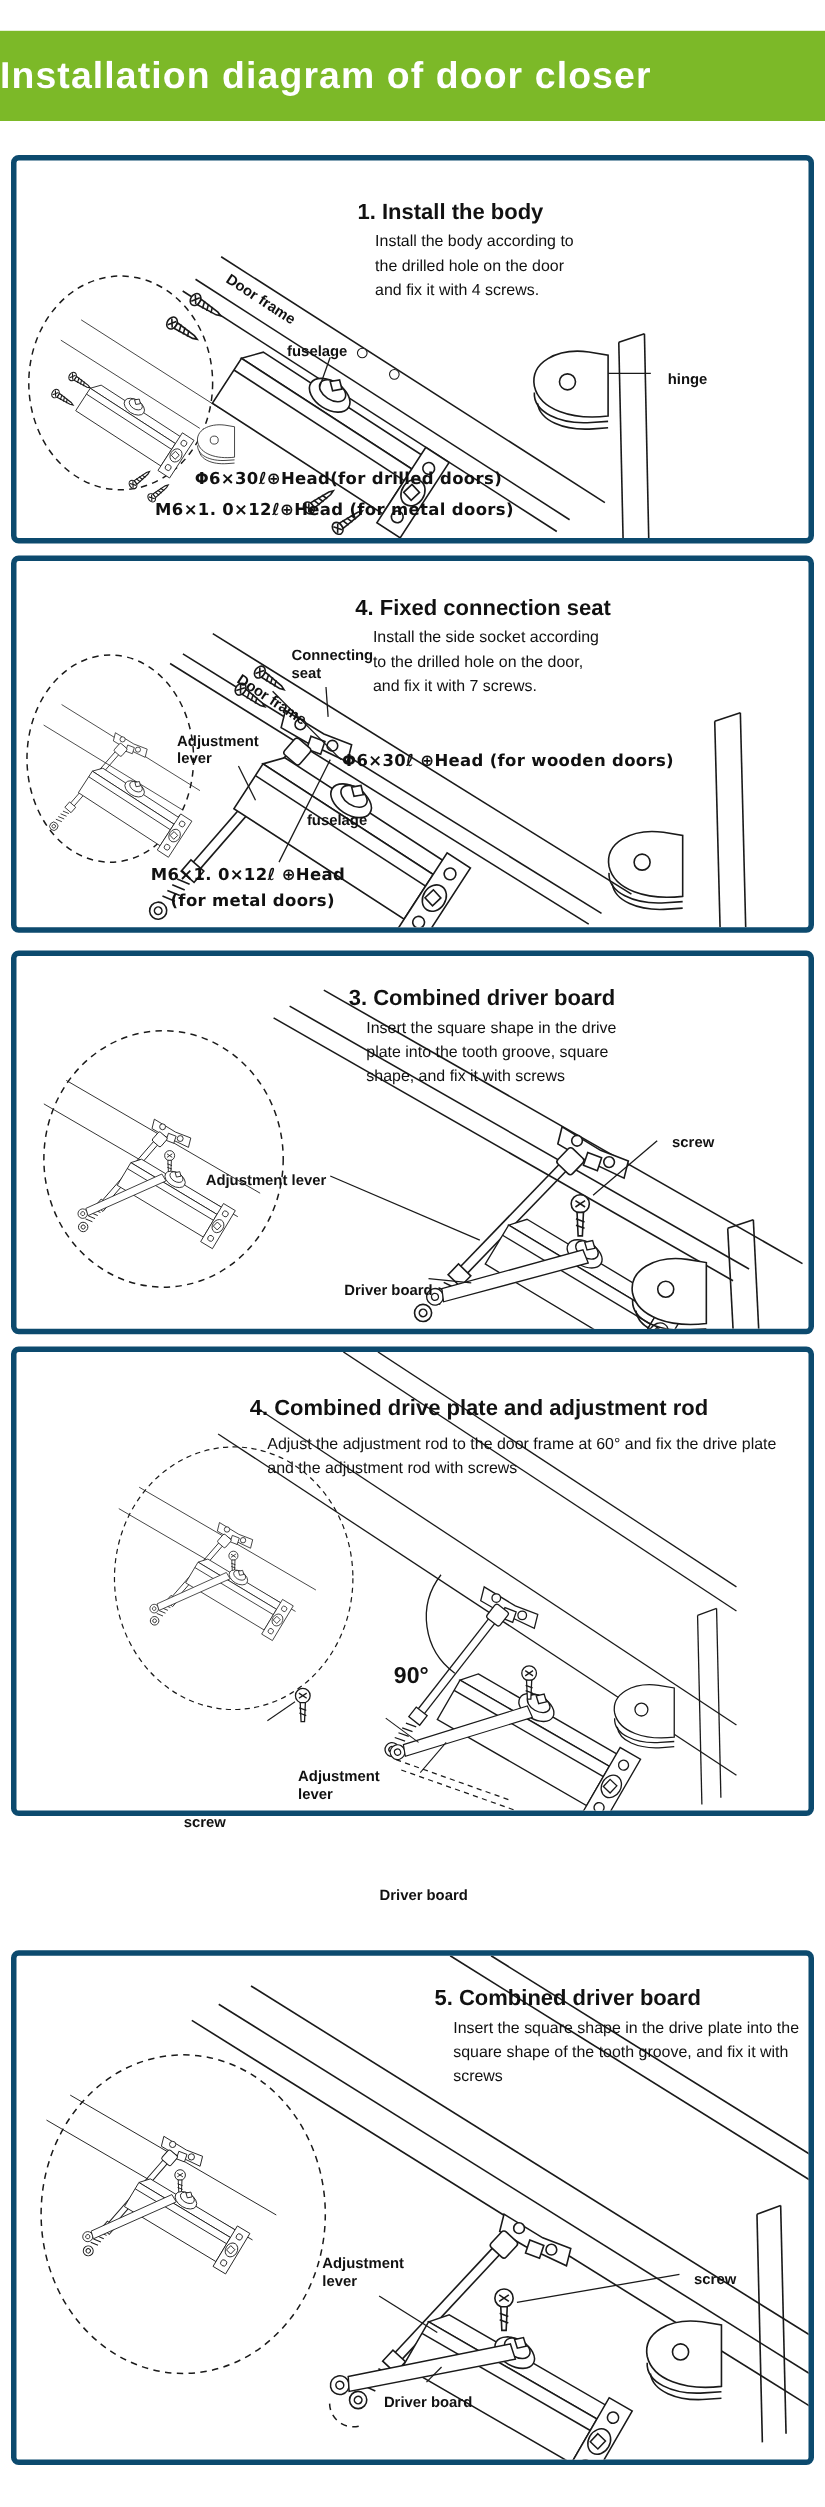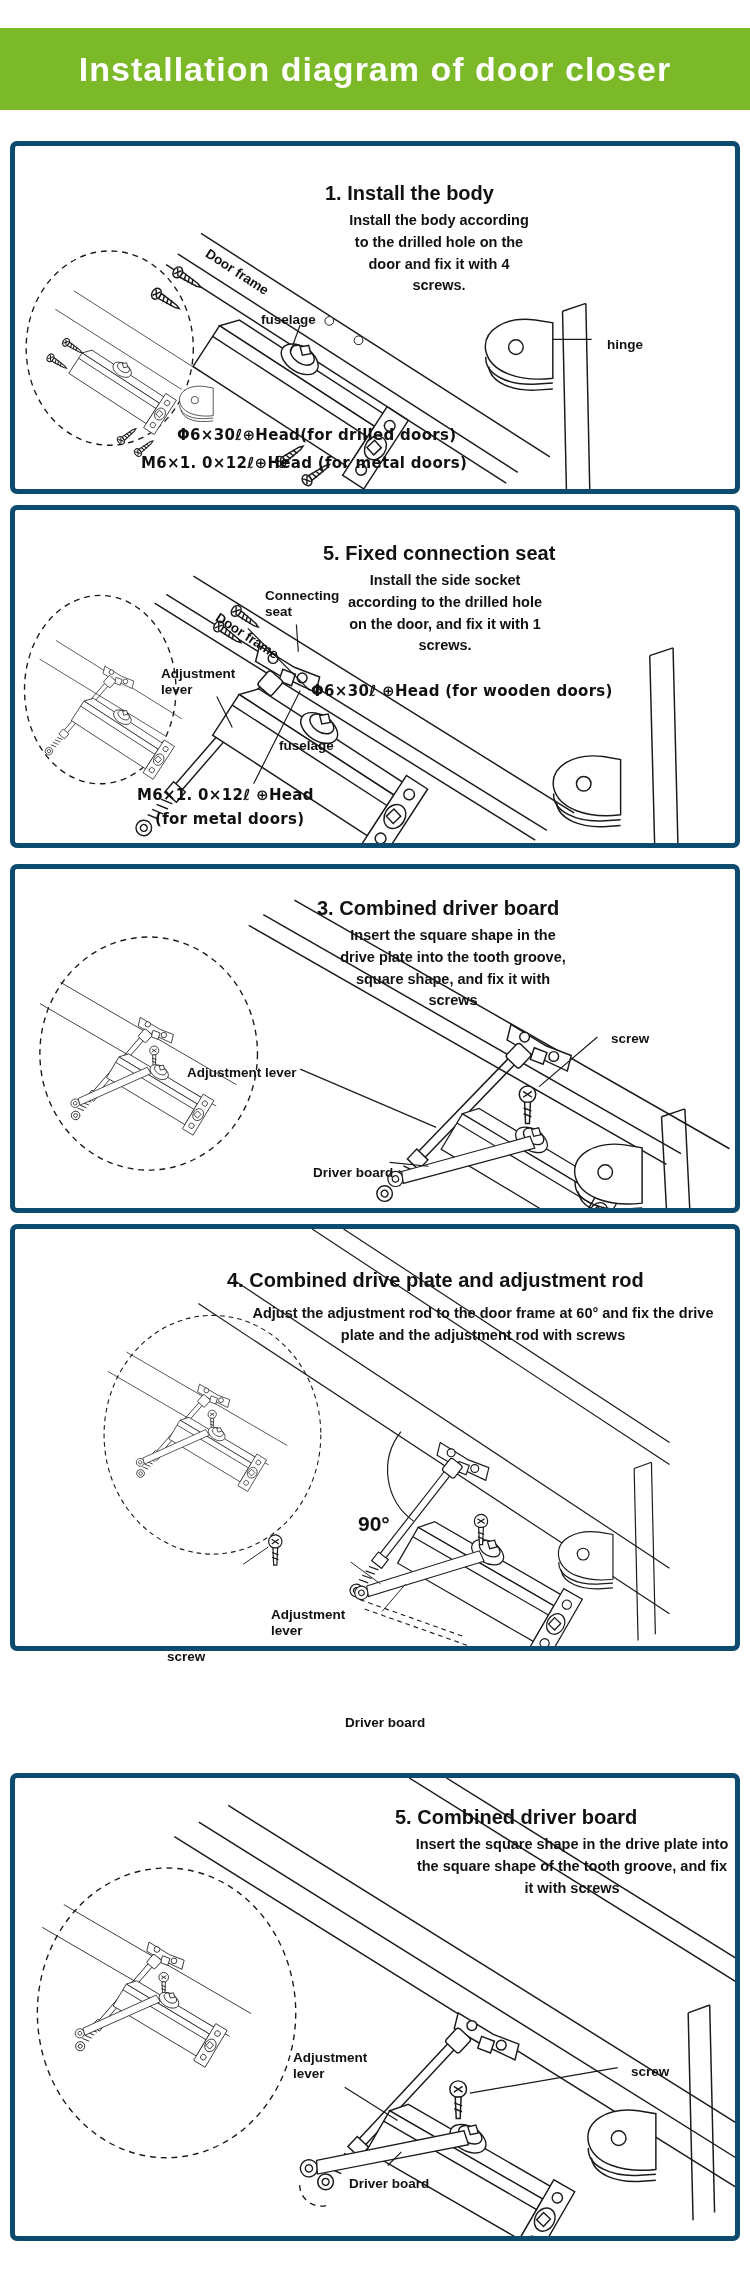--- a/index.html
+++ b/index.html
@@ -1,25 +1,25 @@
 <!DOCTYPE html>
 <html><head>
 <meta charset="utf-8">
 <style>
   html,body{margin:0;padding:0;}
   body{width:750px;height:2279px;position:relative;background:#fff;
        font-family:"Liberation Sans",sans-serif;color:#111;}
   .banner{position:absolute;left:0;top:28px;width:750px;height:82px;background:#7cb928;
-          display:flex;align-items:center;justify-content:center;}
+          display:flex;align-items:center;}
   .banner h1{margin:0;color:#fff;font-size:34px;font-weight:700;letter-spacing:1px;}
   .panel{position:absolute;left:10px;width:730px;border:5px solid #0c4a6e;border-radius:7px;
          box-sizing:border-box;background:#fff;}
   .panel svg{position:absolute;left:0;top:0;width:100%;height:100%;}
   .ptitle{position:absolute;margin:0;font-size:20px;font-weight:700;white-space:nowrap;}
-  .pdesc{position:absolute;margin:0;font-size:14.5px;font-weight:700;line-height:1.5;text-align:center;}
+  .pdesc{position:absolute;margin:0;font-size:14.5px;font-weight:400;line-height:1.5;}
   .lbl{position:absolute;font-size:13.5px;font-weight:600;line-height:1.2;white-space:nowrap;}
   .lbl.wrap{white-space:normal;}
   .lbl.rot{transform:rotate(33deg);transform-origin:left top;}
   .spec{position:absolute;font-size:15px;font-weight:700;white-space:nowrap;
         font-family:"DejaVu Sans",sans-serif;letter-spacing:.3px;}
   .art line,.art path,.art polyline{stroke:#1a1a1a;stroke-width:1.5;fill:none;}
   .art .dash{stroke:#1a1a1a;stroke-width:1.4;fill:none;stroke-dasharray:6 5;}
   .art .ldr{stroke:#1a1a1a;stroke-width:1.2;}
 </style>
 </head>
@@ -157,22 +157,22 @@
       <line class="ldr" x1="284" y1="118" x2="286" y2="146"></line>
       <line class="ldr" x1="202" y1="192" x2="218" y2="224"></line>
       <line class="ldr" x1="298" y1="186" x2="234" y2="122"></line>
       <line class="ldr" x1="240" y1="282" x2="288" y2="186"></line>
       <use href="#sym-hinge" transform="translate(618,270)"></use>
       <line x1="648" y1="150" x2="653" y2="343"></line>
       <line x1="672" y1="142" x2="677" y2="343"></line>
       <line x1="648" y1="150" x2="672" y2="142"></line>
     </g>
   </svg>
-  <h2 class="ptitle" style="left:308px;top:32px">5. Fixed connection seat</h2>
-  <p class="pdesc" style="left:324px;top:60px;width:212px">Install the side socket according to the drilled hole on the door, and fix it with 1 screws.</p>
+  <h2 class="ptitle" style="left:308px;top:32px">4. Fixed connection seat</h2>
+  <p class="pdesc" style="left:324px;top:60px;width:212px">Install the side socket according to the drilled hole on the door, and fix it with 7 screws.</p>
   <div class="lbl wrap" style="left:250px;top:78px;width:80px">Connecting seat</div>
   <div class="lbl rot" style="left:206px;top:100px">Door frame</div>
   <div class="lbl wrap" style="left:146px;top:156px;width:84px">Adjustment lever</div>
   <div class="lbl" style="left:264px;top:228px">fuselage</div>
   <div class="spec" style="left:296px;top:172px">Φ6×30ℓ ⊕Head (for wooden doors)</div>
   <div class="spec" style="left:122px;top:276px">M6×1. 0×12ℓ ⊕Head</div>
   <div class="spec" style="left:140px;top:300px">(for metal doors)</div>
 </section>
 
 <section class="panel" style="top:864px;height:349px">

